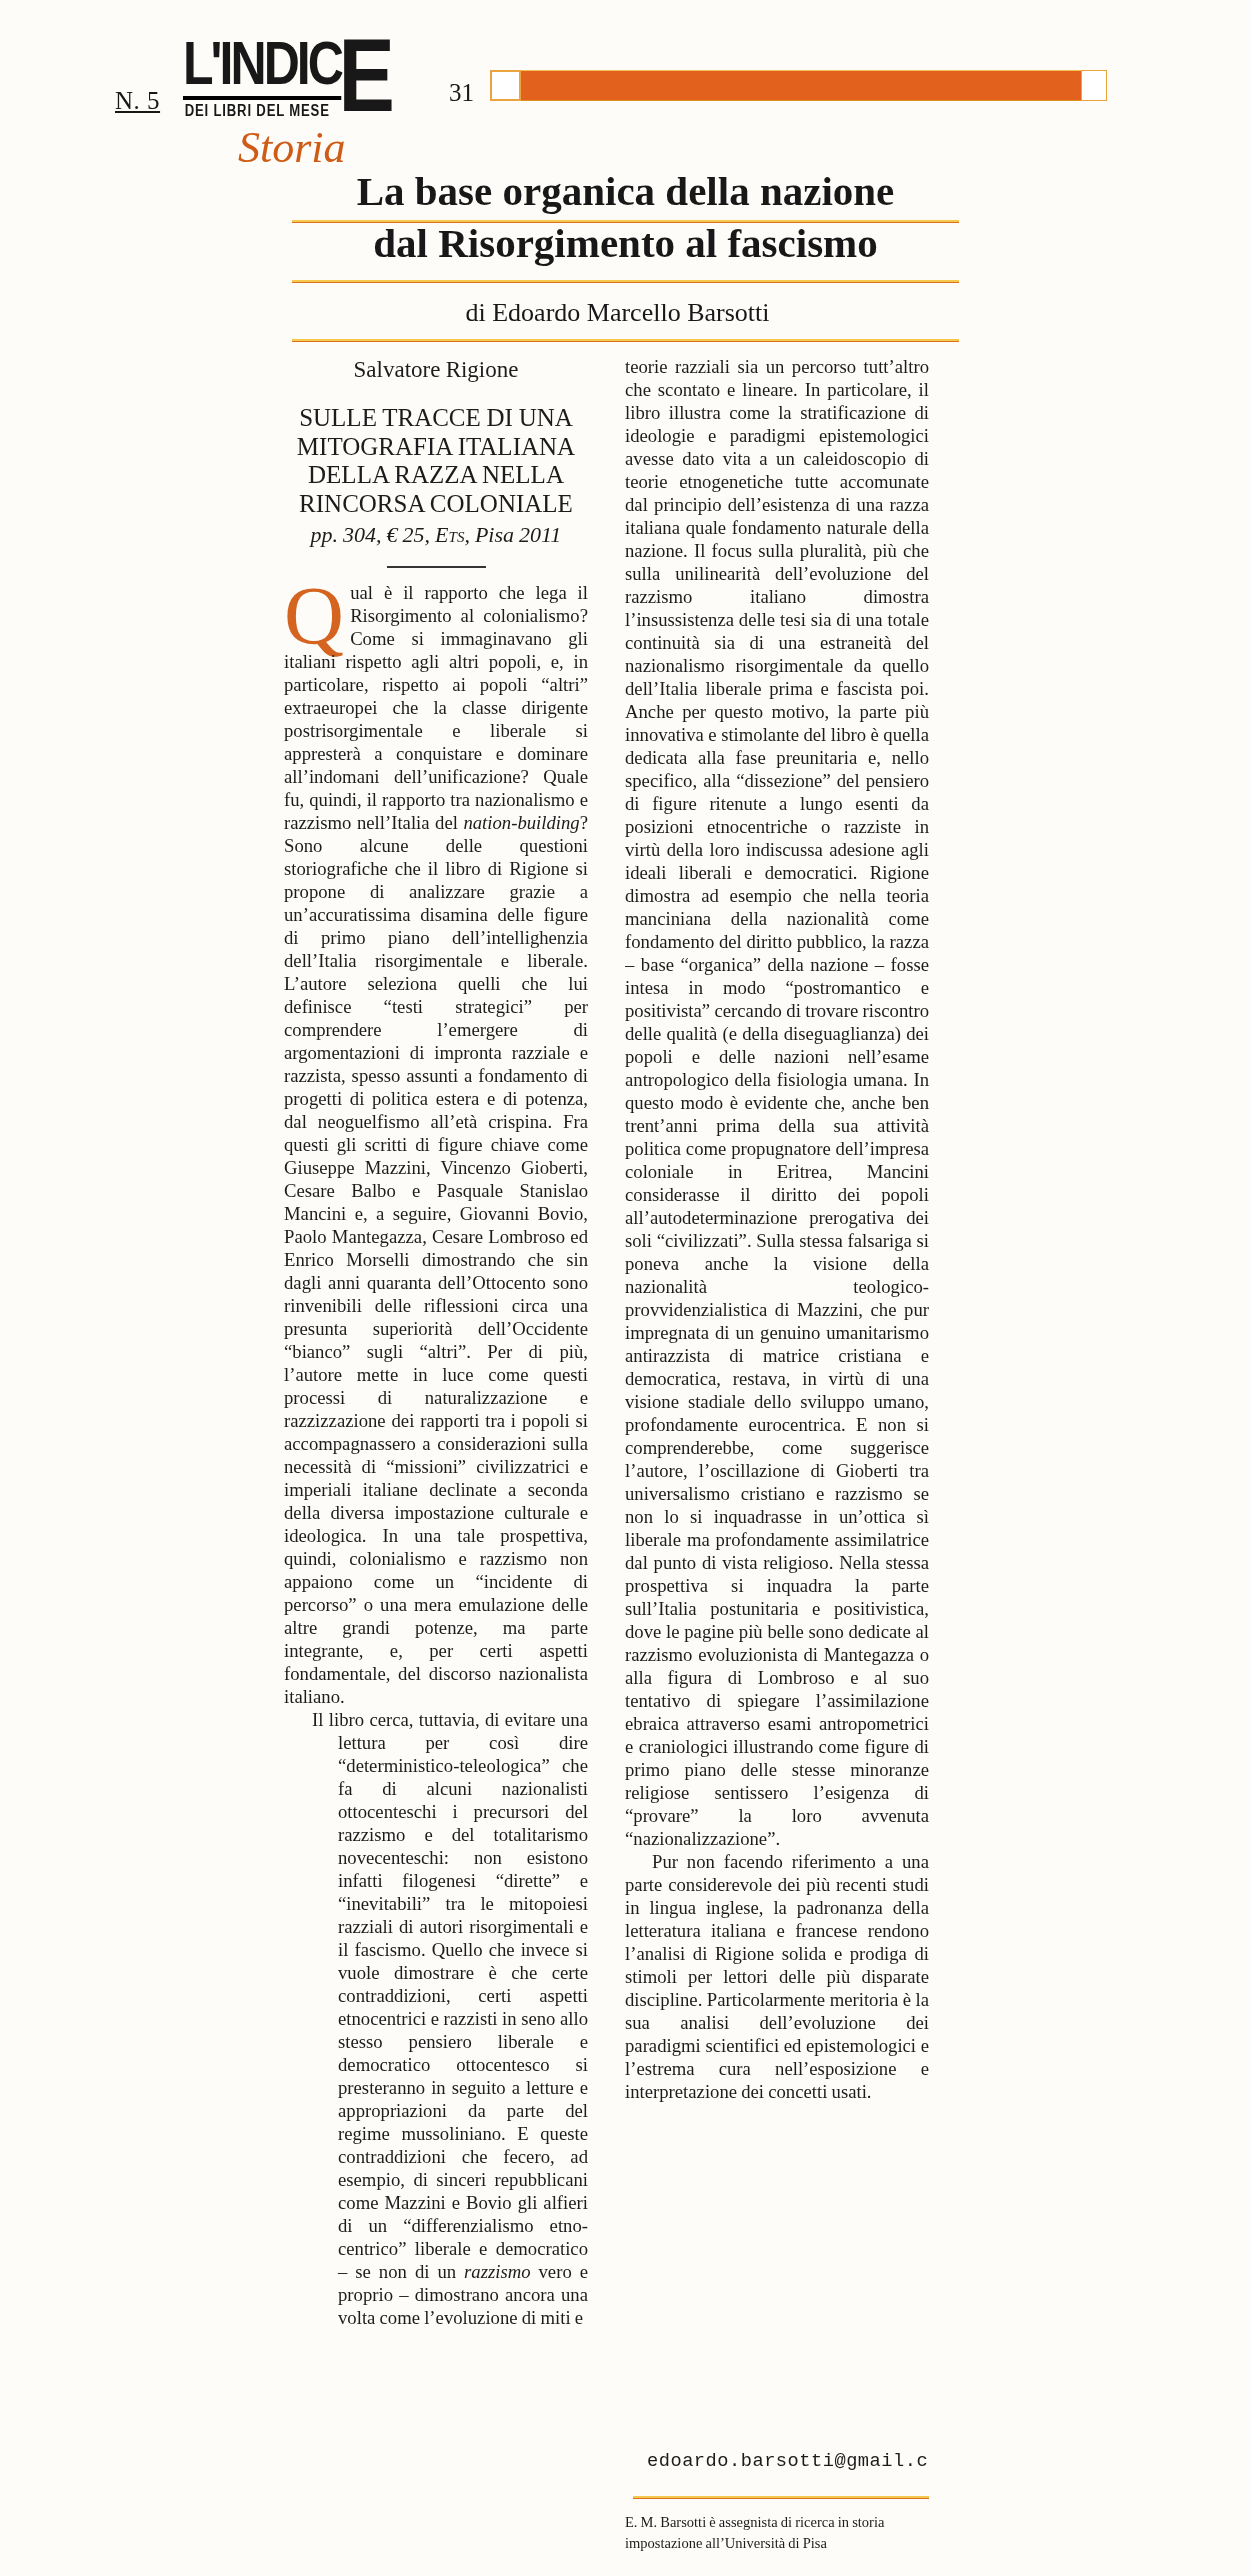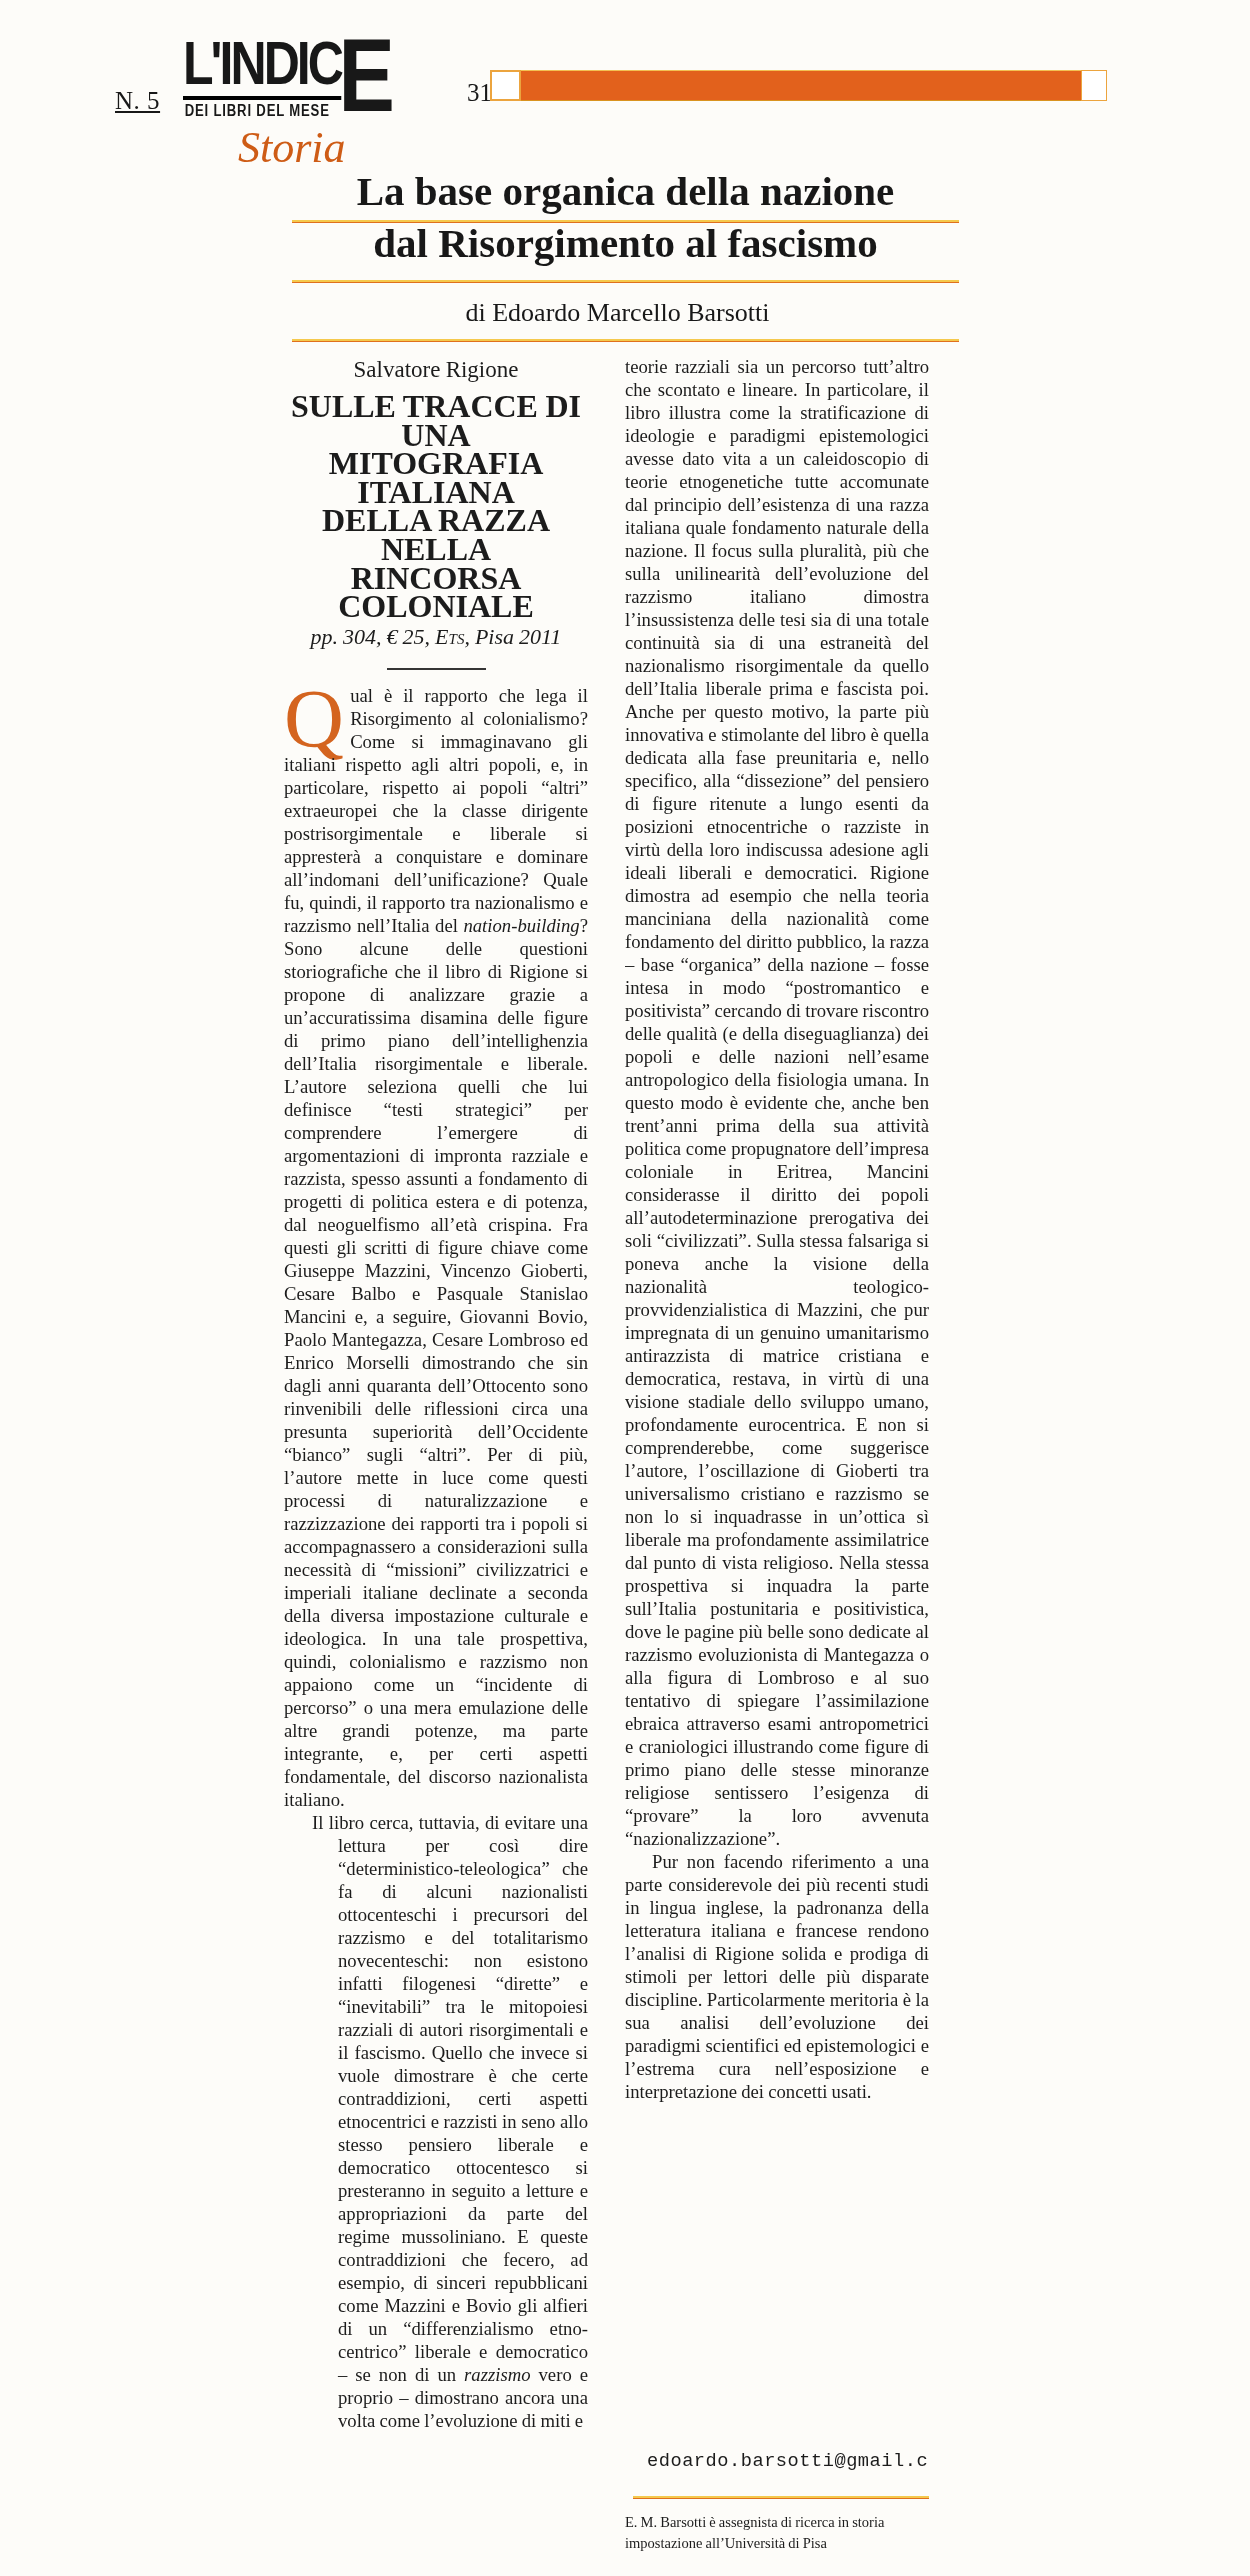--- a/index.html
+++ b/index.html
@@ -12,21 +12,21 @@
   .logo{left:183px;top:33px;}
   .logo-inner{display:flex;align-items:flex-start;transform:scaleX(.82);transform-origin:left top;}
   .logo-left{display:flex;flex-direction:column;}
   .logo-word{font-family:"Liberation Sans",sans-serif;font-weight:700;font-size:61px;
              line-height:1;letter-spacing:-3.6px;white-space:nowrap;}
   .logo-sub{font-family:"Liberation Sans",sans-serif;font-weight:700;font-size:16px;
             letter-spacing:1px;border-top:4.7px solid #000;margin-top:1.6px;padding:2.1px 1px 0 2.1px;
             white-space:nowrap;}
   .logo-bigE{font-family:"Liberation Sans",sans-serif;font-weight:700;font-size:103px;
              line-height:.84;letter-spacing:-4.2px;margin-left:-3.1px;}
-  .pageno{left:467px;top:79px;font-size:25px;}
+  .pageno{left:449px;top:79px;font-size:25px;}
   .hbox1{left:490px;top:70px;width:31px;height:31px;background:#fff;
          border:2.1px solid #eca43e;box-sizing:border-box;}
   .hbar{left:521px;top:70px;width:560px;height:31px;background:#e2611c;
         border-top:1.6px solid #f3c153;border-bottom:1.6px solid #d9931f;box-sizing:border-box;}
   .hbox2{left:1081px;top:70px;width:26px;height:31px;background:#fff;
          border:1.6px solid #eca43e;box-sizing:border-box;}
   .section{left:238px;top:122px;font-style:italic;font-size:44px;color:#ce5c16;}
 
   
   .titleblock{left:292px;top:167px;width:667px;text-align:center;}
@@ -40,21 +40,21 @@
   
   .col{top:355px;width:304px;font-size:18.7px;line-height:23px;text-align:justify;
        color:#1c1c1c;hyphens:auto;-webkit-hyphens:auto;word-spacing:-0.5px;}
   .col p{margin:0;}
   .col-left{left:284px;height:2199px;overflow:hidden;}
   .col-right{left:625px;height:2199px;display:flex;flex-direction:column;overflow:hidden;}
 
   
   .book{text-align:center;}
   .book-author{font-size:23px;line-height:26px;margin-top:2.1px;}
-  .book-title{font-weight:700;font-size:32px;line-height:28.6px;margin-top:9px;}
+  .book-title{font-weight:400;font-size:25px;line-height:28.6px;margin-top:21px;}
   .book-imprint{font-style:italic;font-size:22px;margin-top:4.2px;}
   .sc{font-variant:small-caps;}
   .book-rule{width:99px;height:2.1px;background:#353535;margin:20px auto 13.5px;}
 
   
   .dropcap{float:left;font-size:83px;line-height:61px;padding:4.2px 6.2px 0 0;
            color:#d4641f;}
   .p2{padding-left:54px;text-indent:-26px;}
   .indent{text-indent:27px;}
   .ital{font-style:italic;}

